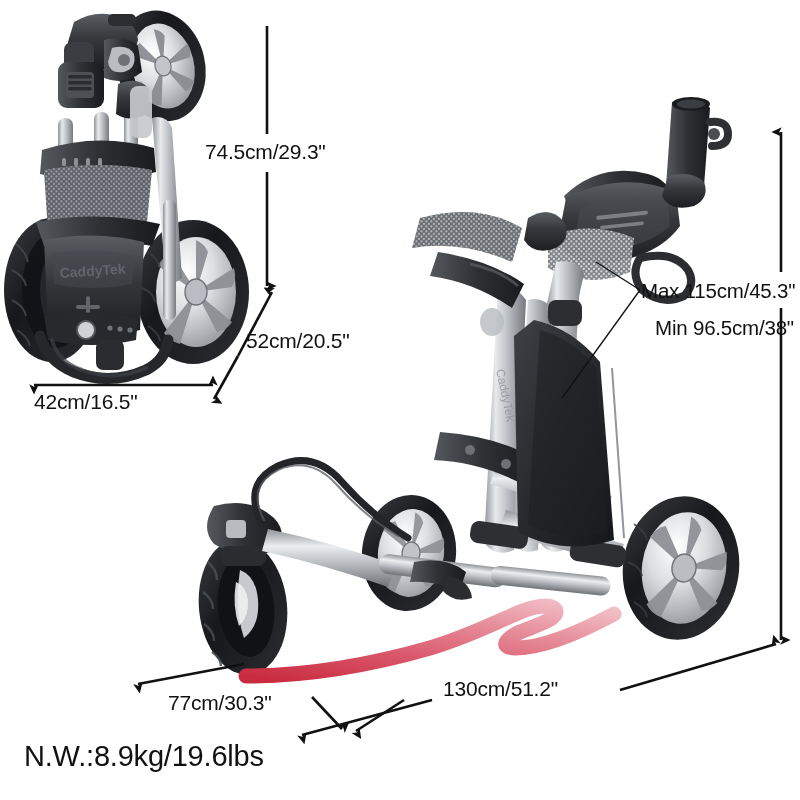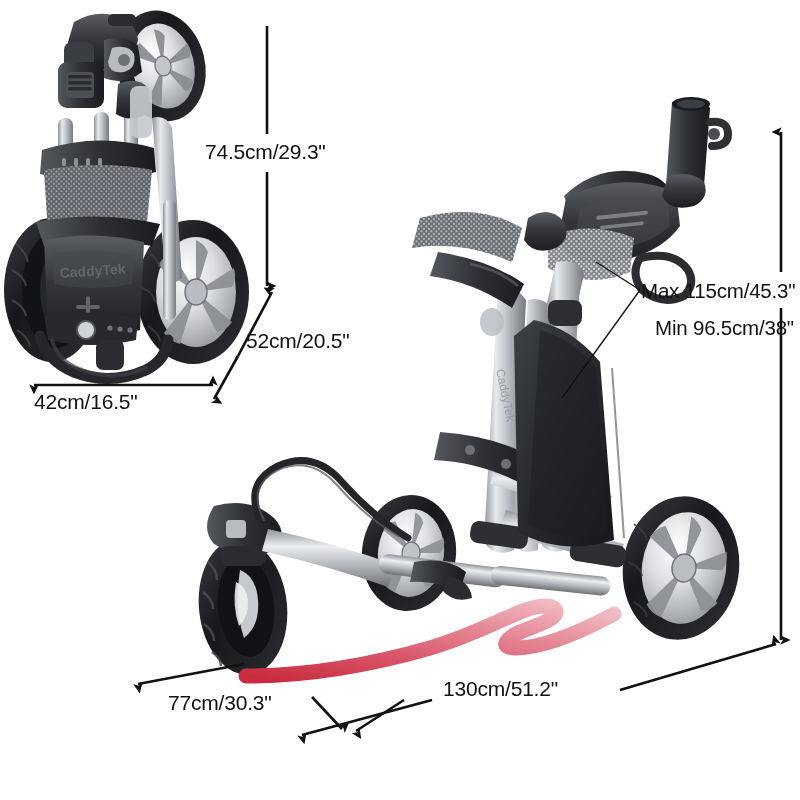--- a/index.html
+++ b/index.html
@@ -399,14 +399,15 @@
   <div class="dim-label lbl-42">42cm/16.5"</div>
 
   <div class="dim-label lbl-max">Max 115cm/45.3"</div>
 
   <div class="dim-label lbl-min">Min 96.5cm/38"</div>
 
   <div class="dim-label lbl-130">130cm/51.2"</div>
 
   <div class="dim-label lbl-77">77cm/30.3"</div>
 
+  <div class="dim-label lbl-nw">N.W.:8.9kg/19.6lbs</div>
 
 </div>
 
 </body></html>

